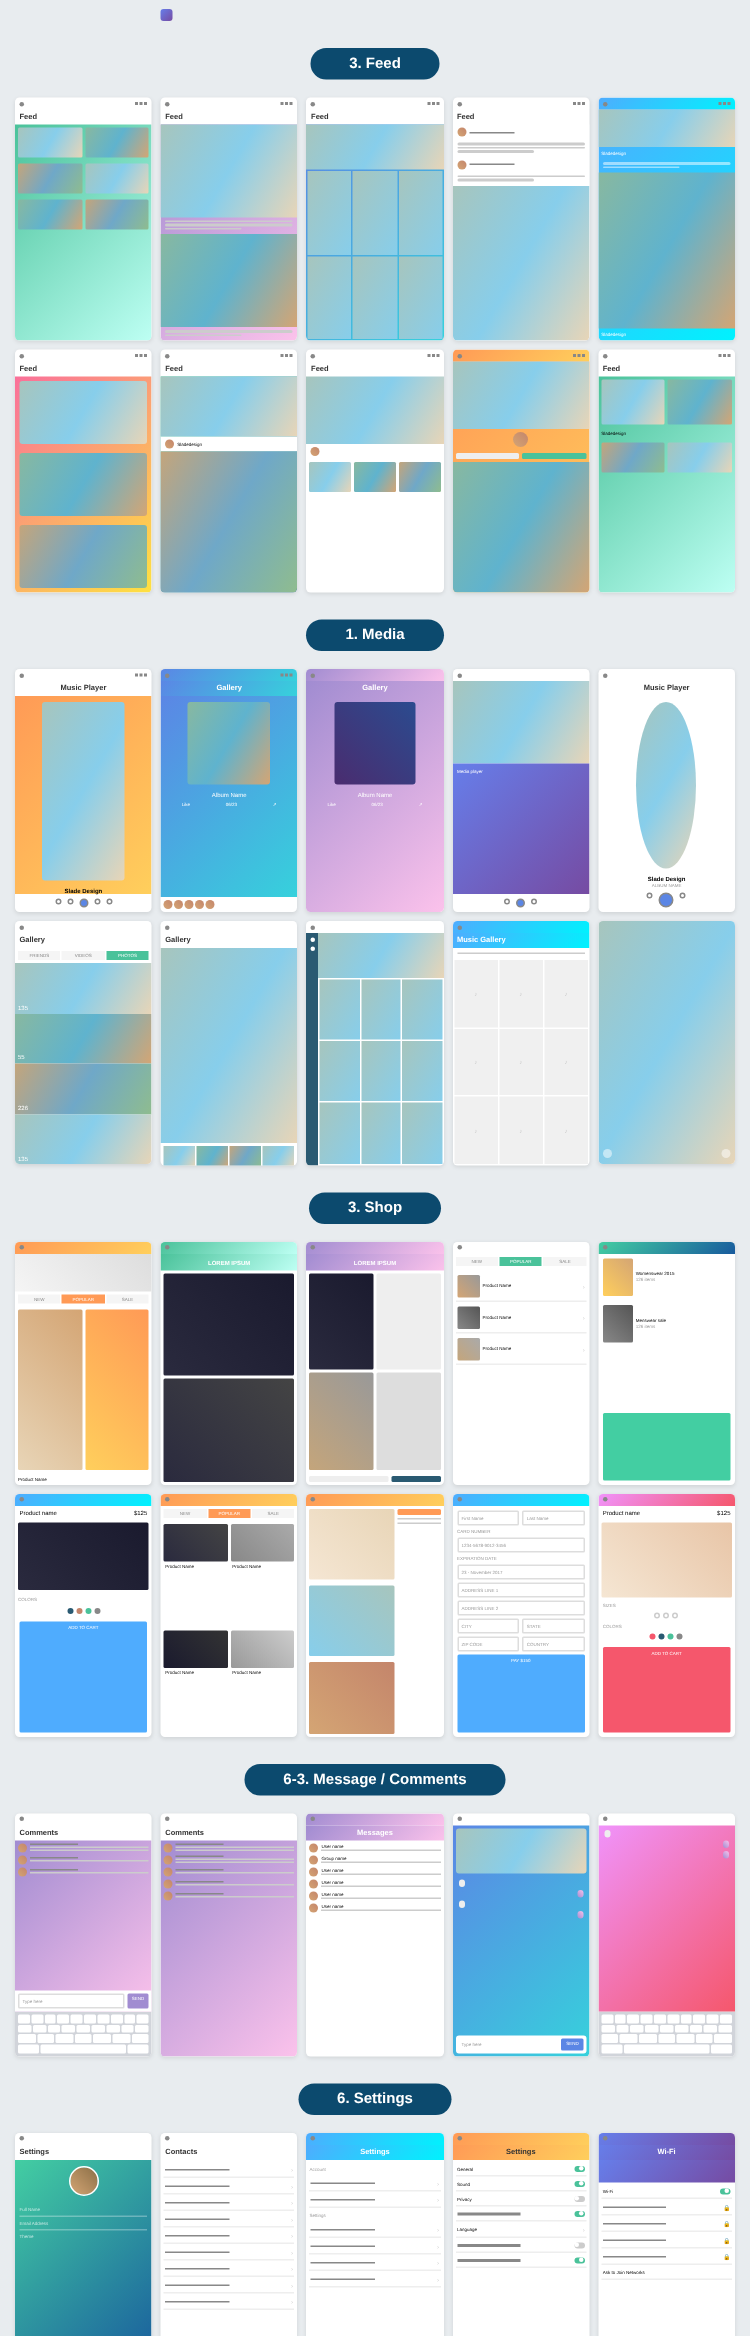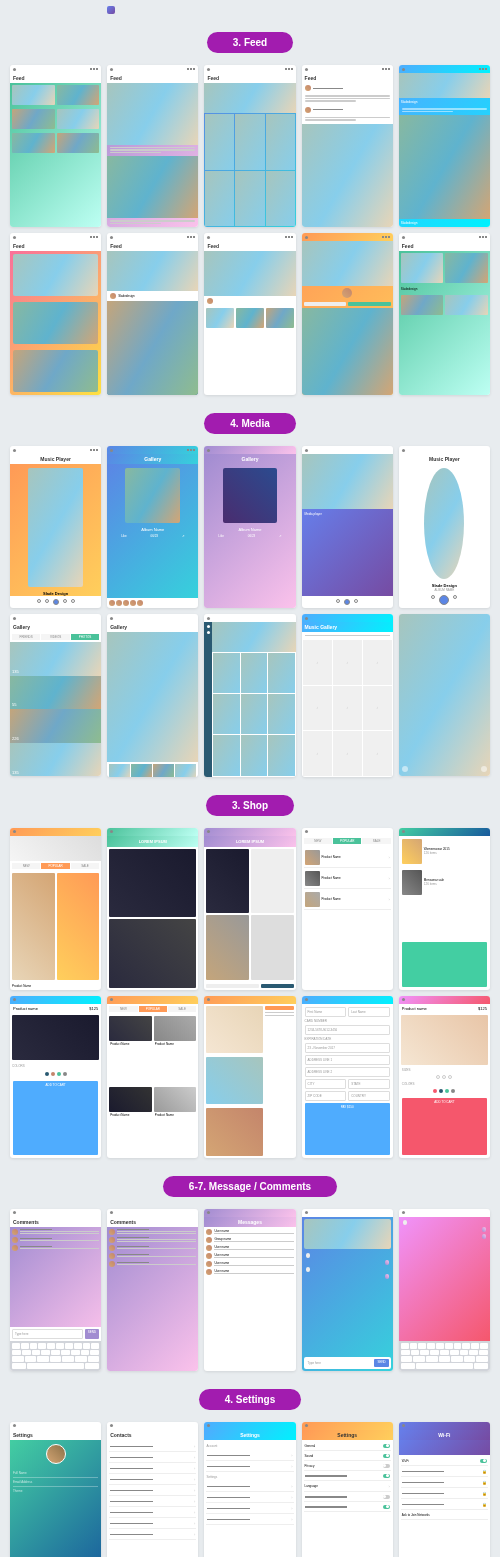--- a/index.html
+++ b/index.html
@@ -1,18 +1,18 @@
 <!DOCTYPE html>
 <html><head>
 <meta charset="utf-8">
 <style>
 *{margin:0;padding:0;box-sizing:border-box}
 body{font-family:-apple-system,Helvetica,Arial,sans-serif;background:#e8ecef;width:500px;padding:6px 10px}
 .section-label{display:flex;justify-content:center;margin:18px 0 12px}
-.section-label span{background:#a21caf;color:#fff;padding:5px 26px;font-size:10px;font-weight:600;border-radius:14px}
+.section-label span{background:#0c4a6e;color:#fff;padding:5px 26px;font-size:10px;font-weight:600;border-radius:14px}
 .grid{display:grid;grid-template-columns:repeat(5,1fr);gap:6px;margin-bottom:10px}
 .card{background:#fff;border-radius:3px;overflow:hidden;display:flex;flex-direction:column;aspect-ratio:9/16;box-shadow:0 1px 3px rgba(0,0,0,0.1);font-size:4px}
 .card-head{height:8px;display:flex;align-items:center;padding:0 3px;justify-content:space-between;background:rgba(255,255,255,0.3)}
 .card-head .dot{width:3px;height:3px;border-radius:50%;background:#888}
 .card-head .bars{display:flex;gap:1px}
 .card-head .bars span{width:2px;height:2px;background:#888}
 .hero{flex:1;display:flex;flex-direction:column;position:relative}
 .grad-1{background:linear-gradient(135deg,#4ac29a,#bdfff3)}
 .grad-2{background:linear-gradient(135deg,#5b86e5,#36d1dc)}
 .grad-3{background:linear-gradient(135deg,#f093fb,#f5576c)}
@@ -313,21 +313,21 @@
       <div style="padding:2px;font-size:3px">Sladedesign</div>
       <div class="feed-row">
           <div class="img-block3 img-block feed-item"></div>
           <div class="img-block feed-item"></div>
         </div>
     </div>
   </div>
 </div>
 
 <div class="section-label">
-    <span>4. Media</span>
+    <span>1. Media</span>
   </div>
 <div class="grid">
   <div class="card">
     <div class="card-head">
         <span class="dot"></span>
         <span class="bars">
           <span></span>
           <span></span>
           <span></span>
         </span>
@@ -747,21 +747,21 @@
           <span style="background:#2a5a72"></span>
           <span style="background:#4ac29a"></span>
           <span style="background:#888"></span>
         </div>
       <div class="btn p" style="margin:3px;background:#f5576c">ADD TO CART</div>
     </div>
   </div>
 </div>
 
 <div class="section-label">
-    <span>6-7. Message / Comments</span>
+    <span>6-3. Message / Comments</span>
   </div>
 <div class="grid">
   <div class="card">
     <div class="card-head">
         <span class="dot"></span>
       </div>
     <div class="title-bar">Comments</div>
     <div class="hero grad-5">
       <div class="msg-list">
           <div class="msg-item">
@@ -1006,21 +1006,21 @@
         <div class="kb-row">
           <div class="key"></div>
           <div class="key" style="flex:4"></div>
           <div class="key"></div>
         </div>
       </div>
   </div>
 </div>
 
 <div class="section-label">
-    <span>4. Settings</span>
+    <span>6. Settings</span>
   </div>
 <div class="grid">
   <div class="card">
     <div class="card-head">
         <span class="dot"></span>
       </div>
     <div class="title-bar">Settings</div>
     <div class="hero grad-6">
       <div class="profile-av"></div>
       <div style="padding:3px;color:#fff">

